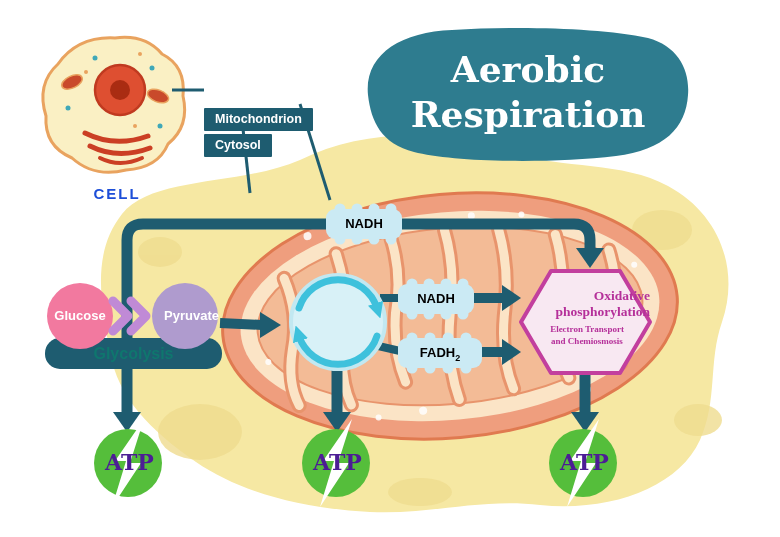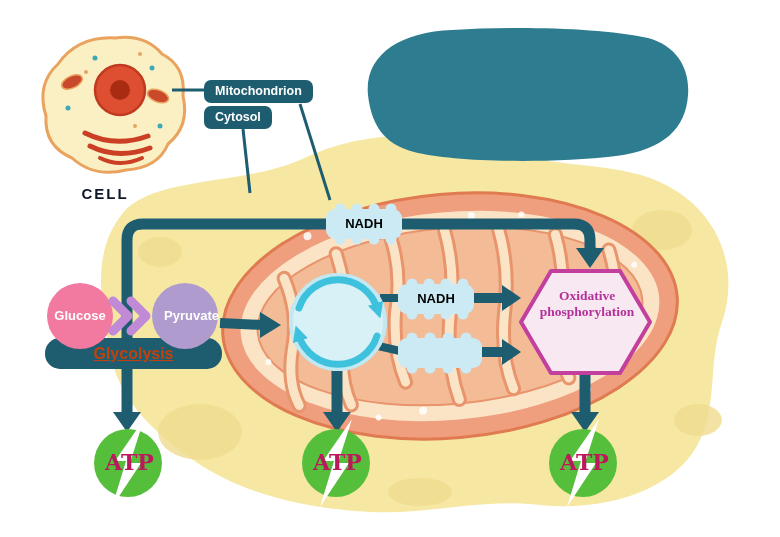--- a/index.html
+++ b/index.html
@@ -1,37 +1,37 @@
 <!DOCTYPE html>
 <html><head>
 <meta charset="utf-8">
 <style>
   html,body{margin:0;padding:0;background:#fff;font-family:"Liberation Sans",sans-serif;}
   .canvas{position:relative;width:780px;height:537px;background:#fff;overflow:hidden;}
   svg.art{position:absolute;left:0;top:0;z-index:1;}
   .ov{position:absolute;z-index:2;text-align:center;}
   .title-text{left:380px;top:47px;width:296px;font:700 36px/1.26 "DejaVu Serif",serif;color:#fff;}
-  .cell-label{left:60px;top:186px;width:90px;font:700 15px/1 "Liberation Sans",sans-serif;color:#0f172a;letter-spacing:2px;}
-  .callout{background:#1E5C70;color:#fff;font:700 12.5px/1 "Liberation Sans",sans-serif;padding:5px 11px;border-radius:7px;white-space:nowrap;}
+  .cell-label{left:72px;top:186px;width:90px;font:700 15px/1 "Liberation Sans",sans-serif;color:#1d4ed8;letter-spacing:2px;}
+  .callout{background:#1E5C70;color:#fff;font:700 12.5px/1 "Liberation Sans",sans-serif;padding:5px 11px;border-radius:1px;white-space:nowrap;margin-top:28px;}
   .co-mito{left:204px;top:80px;}
   .co-cyto{left:204px;top:106px;}
   .badge-label{color:#000000;font:700 13px/30px "Liberation Sans",sans-serif;height:30px;}
   .nadh-top{left:326px;top:209px;width:76px;}
   .nadh-mid{left:398px;top:284px;width:76px;}
   .fadh2{left:398px;top:338px;width:84px;}
   .fadh2 sub{font-size:9px;}
   .node-label{color:#fff;font:700 13px/1.15 "Liberation Sans",sans-serif;}
   .glucose-label{left:46px;top:309px;width:68px;text-align:center;}
   .pyruvate-label{left:151px;top:309px;width:68px;text-align:right;}
-  .glycolysis-label{left:61px;top:346px;width:145px;color:#c2410c;font:700 16px/1 "Liberation Sans",sans-serif;text-decoration:underline;}
+  .glycolysis-label{left:61px;top:346px;width:145px;color:#0f766e;font:700 16px/1 "Liberation Sans",sans-serif;}
   .citric-label{left:297px;top:298px;width:82px;color:#1D5A6E;font:700 13px/1.18 "Liberation Sans",sans-serif;white-space:pre-line;}
   .oxphos{left:524px;top:288px;width:126px;}
-  .oxphos-title{color:#B5309A;font:700 13.5px/1.15 "Liberation Serif",serif;white-space:pre-line;}
+  .oxphos-title{color:#B5309A;font:700 13.5px/1.15 "Liberation Serif",serif;white-space:pre-line;text-align:right;}
   .oxphos-sub{color:#B5309A;font:700 9px/1.3 "Liberation Serif",serif;white-space:pre-line;margin-top:5px;}
-  .atp-label{color:#be185d;font:700 22px/1 "DejaVu Serif",serif;width:71px;}
+  .atp-label{color:#4c1d95;font:700 22px/1 "DejaVu Serif",serif;width:71px;}
   .atp1{left:94px;top:451px;}
   .atp2{left:302px;top:451px;}
   .atp3{left:549px;top:451px;}
 </style>
 </head>
 <body>
 
 <div class="canvas">
 
 <svg class="art" width="780" height="537" viewBox="0 0 780 537">
@@ -189,29 +189,33 @@
   <g transform="translate(336,463)">
     <circle r="34" fill="#55BE3B"></circle>
     <path d="M16 -44 L-13 -2 L-2 -2 L-16 44 L13 0 L2 0 Z" fill="#ffffff"></path>
   </g>
   <g transform="translate(583,463)">
     <circle r="34" fill="#55BE3B"></circle>
     <path d="M16 -44 L-13 -2 L-2 -2 L-16 44 L13 0 L2 0 Z" fill="#ffffff"></path>
   </g>
 </svg>
 
+<div class="ov title-text">Aerobic Respiration</div>
 <div class="ov cell-label">CELL</div>
 <div class="ov callout co-mito">Mitochondrion</div>
 <div class="ov callout co-cyto">Cytosol</div>
 <div class="ov badge-label nadh-top">NADH</div>
 <div class="ov node-label glucose-label">Glucose</div>
 <div class="ov node-label pyruvate-label">Pyruvate</div>
 <div class="ov glycolysis-label">Glycolysis</div>
 <div class="ov badge-label nadh-mid">NADH</div>
+<div class="ov badge-label fadh2"><span>FADH</span><sub>2</sub></div>
 <div class="ov oxphos">
   <div class="oxphos-title">Oxidative
 phosphorylation</div>
+  <div class="oxphos-sub">Electron Transport
+and Chemiosmosis</div>
 </div>
 <div class="ov atp-label atp1">ATP</div>
 <div class="ov atp-label atp2">ATP</div>
 <div class="ov atp-label atp3">ATP</div>
 
 </div>
 
 </body></html>

